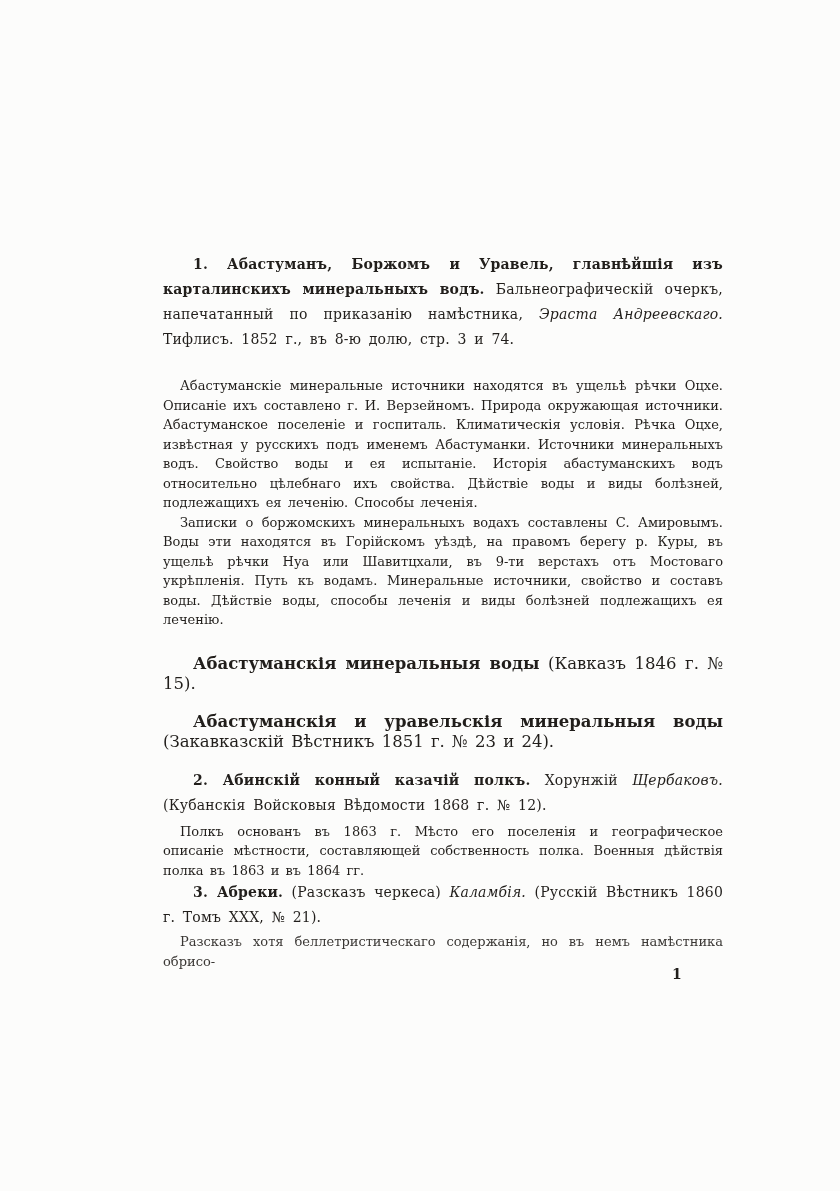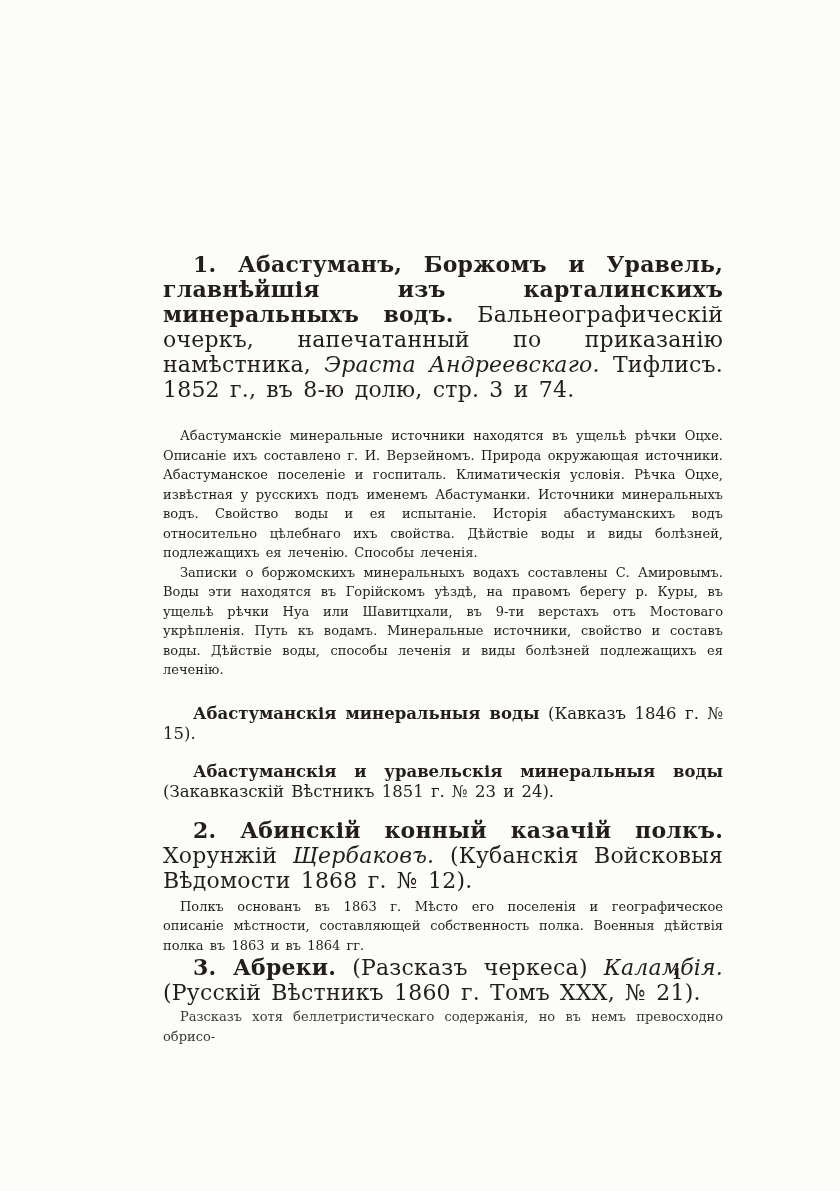--- a/index.html
+++ b/index.html
@@ -17,21 +17,21 @@
     overflow: hidden;
   }
   .text-block {
     position: absolute;
     left: 163px;
     top: 252px;
     width: 560px;
   }
   .entry-heading {
     margin: 0;
-    font-size: 22px;
+    font-size: 14px;
     line-height: 25px;
     text-align: justify;
     text-indent: 30px;
     word-spacing: 3px;
     letter-spacing: 0.2px;
   }
   .entry-heading b { font-weight: bold; }
   .entry-heading i { font-style: italic; }
   .annotation {
     margin-top: 24px;
@@ -88,19 +88,19 @@
 
     <p class="entry-heading m-entry-2"><b>2. Абинскій конный казачій полкъ.</b><span> Хорунжій </span><i>Щербаковъ.</i><span> (Кубанскія Войсковыя Вѣдомости 1868 г. № 12).</span></p>
 
     <div class="annotation m-ann-2">
       <p>Полкъ основанъ въ 1863 г. Мѣсто его поселенія и географическое описаніе мѣстности, составляющей собственность полка. Военныя дѣйствія полка въ 1863 и въ 1864 гг.</p>
     </div>
 
     <p class="entry-heading m-entry-3"><b>3. Абреки.</b><span> (Разсказъ черкеса) </span><i>Каламбія.</i><span> (Русскій Вѣстникъ 1860 г. Томъ XXX, № 21).</span></p>
 
     <div class="annotation m-ann-3 ann-faded">
-      <p>Разсказъ хотя беллетристическаго содержанія, но въ немъ превосходно обрисо-</p>
+      <p>Разсказъ хотя беллетристическаго содержанія, но въ немъ намѣстника обрисо-</p>
     </div>
 
   </div>
 
   <div class="page-number">1</div>
 </div>
 
 </body></html>

